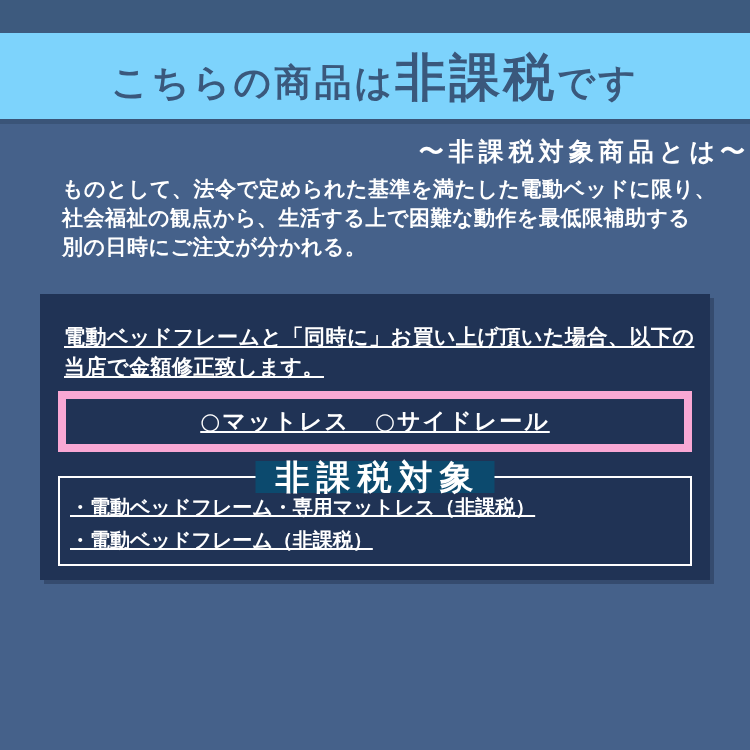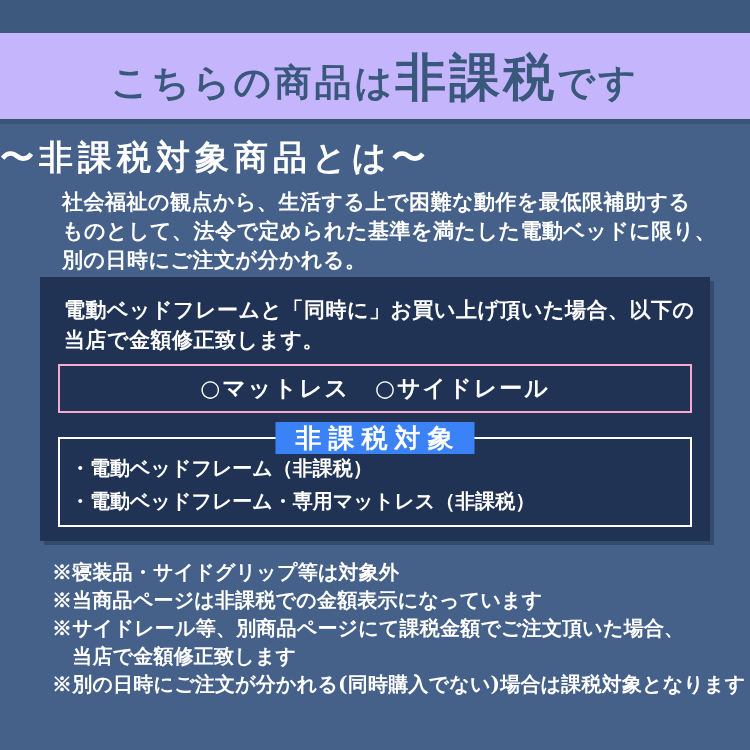--- a/index.html
+++ b/index.html
@@ -15,21 +15,21 @@
     font-weight: bold;
     color: #ffffff;
     position: relative;
   }
   .top-bar {
     height: 33px;
     background: #3d5a7e;
   }
   .title-band {
     height: 86px;
-    background: #c4b5fd;
+    background: #7dd3fc;
     position: relative;
   }
   .title-inner {
     position: absolute;
     left: 50%;
     top: 52%;
     transform: translate(-50%, -50%);
     white-space: nowrap;
     color: #3a587c;
     letter-spacing: 3px;
@@ -38,69 +38,70 @@
     font-size: 37px;
   }
   .title-big {
     font-size: 51px;
   }
   .content {
     border-top: 5px solid #3a5478;
   }
   .intro-heading {
     margin-top: 11px;
-    text-align: left;
-    font-size: 34px;
+    text-align: right;
+    font-size: 25px;
     letter-spacing: 5px;
   }
   .intro-text {
     margin-top: 6px;
     padding: 0 62px;
     font-size: 21px;
     line-height: 29px;
     letter-spacing: 0.5px;
   }
   .intro-text div, .panel-intro div, .notes div {
     white-space: nowrap;
   }
   .navy-panel {
-    margin: 3px 40px 0;
+    margin: 33px 40px 0;
     background: #203355;
-    padding: 18px 18px 14px;
+    padding: 28px 18px 14px;
     box-shadow: 4px 4px 0 rgba(23, 35, 58, 0.35);
+    text-decoration: underline;
   }
   .panel-intro {
     padding: 0 6px;
     font-size: 21px;
     line-height: 30px;
     letter-spacing: 0.5px;
   }
   .options-box {
     margin-top: 9px;
-    border: 2px solid #f9a8d4;
+    border: 8px solid #f9a8d4;
     padding: 7px 0 8px;
     text-align: center;
     font-size: 23px;
     line-height: 30px;
     letter-spacing: 2px;
   }
   .target-box {
     margin-top: 24px;
     border: 2px solid #ffffff;
     padding: 13px 10px 7px;
     position: relative;
   }
   .target-legend {
     position: absolute;
     top: -17px;
     left: 50%;
     transform: translateX(-50%);
-    background: #3b82f6;
+    background: #0c4a6e;
     padding: 0 14px 0 20px;
-    font-size: 26px;
+    font-size: 34px;
     line-height: 32px;
     letter-spacing: 7px;
     white-space: nowrap;
   }
   .target-items {
     font-size: 20px;
     line-height: 33px;
   }
   .target-items div {
     white-space: nowrap;
@@ -122,50 +123,42 @@
     <span class="title-normal">こちらの商品は</span><span class="title-big">非課税</span><span class="title-normal">です</span>
   </div>
 </div>
 
 <div class="content">
 
   <div class="intro-heading">〜非課税対象商品とは〜</div>
 
   <div class="intro-text">
 
-  <div>社会福祉の観点から、生活する上で困難な動作を最低限補助する</div>
-      <div>ものとして、法令で定められた基準を満たした電動ベッドに限り、</div>
+  <div>ものとして、法令で定められた基準を満たした電動ベッドに限り、</div>
+      <div>社会福祉の観点から、生活する上で困難な動作を最低限補助する</div>
       <div>別の日時にご注文が分かれる。</div>
     </div>
 
   <div class="navy-panel">
 
     <div class="panel-intro">
 
     <div>電動ベッドフレームと「同時に」お買い上げ頂いた場合、以下の</div>
         <div>当店で金額修正致します。</div>
       </div>
 
     <div class="options-box">
       <span>○マットレス　○サイドレール</span>
     </div>
 
     <div class="target-box">
       <div class="target-legend">非課税対象</div>
       <div class="target-items">
 
-      <div>・電動ベッドフレーム（非課税）</div>
-          <div>・電動ベッドフレーム・専用マットレス（非課税）</div>
+      <div>・電動ベッドフレーム・専用マットレス（非課税）</div>
+          <div>・電動ベッドフレーム（非課税）</div>
         </div>
     </div>
 
   </div>
 
-  <div class="notes">
-
-  <div>※寝装品・サイドグリップ等は対象外</div>
-      <div>※当商品ページは非課税での金額表示になっています</div>
-      <div>※サイドレール等、別商品ページにて課税金額でご注文頂いた場合、</div>
-      <div>　当店で金額修正致します</div>
-      <div>※別の日時にご注文が分かれる(同時購入でない)場合は課税対象となります</div>
-    </div>
 
 </div>
 
 </body></html>

